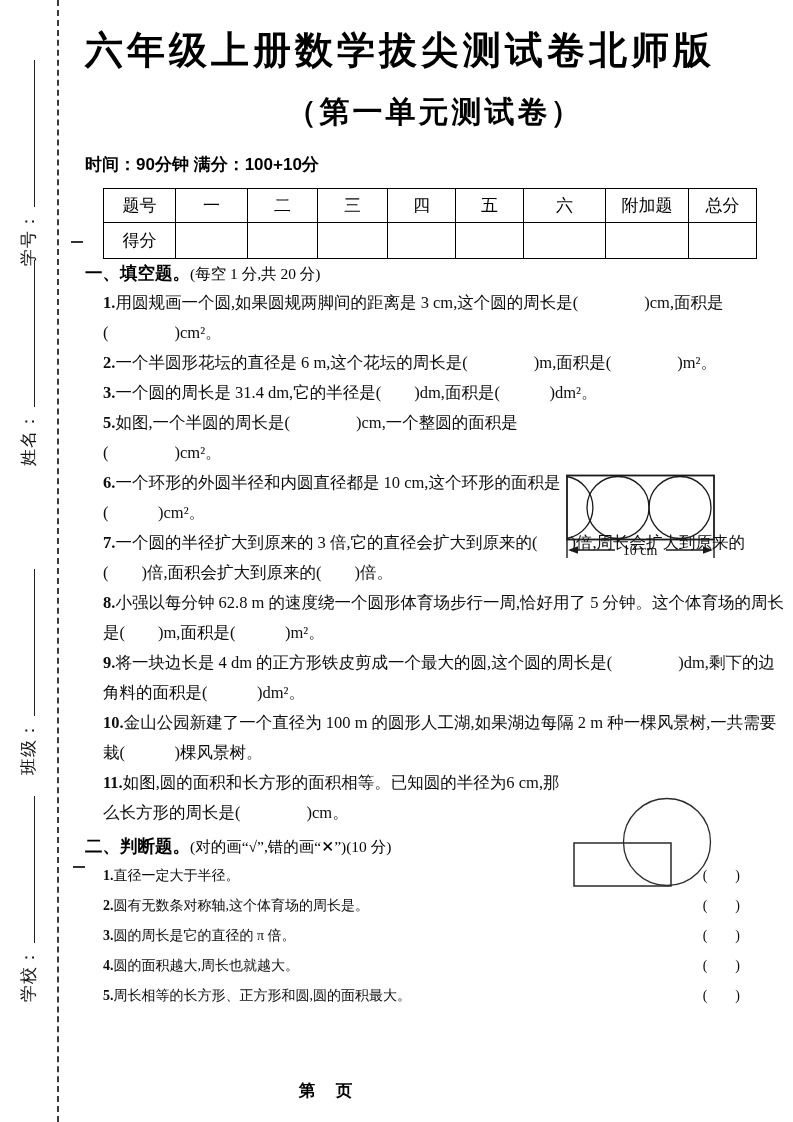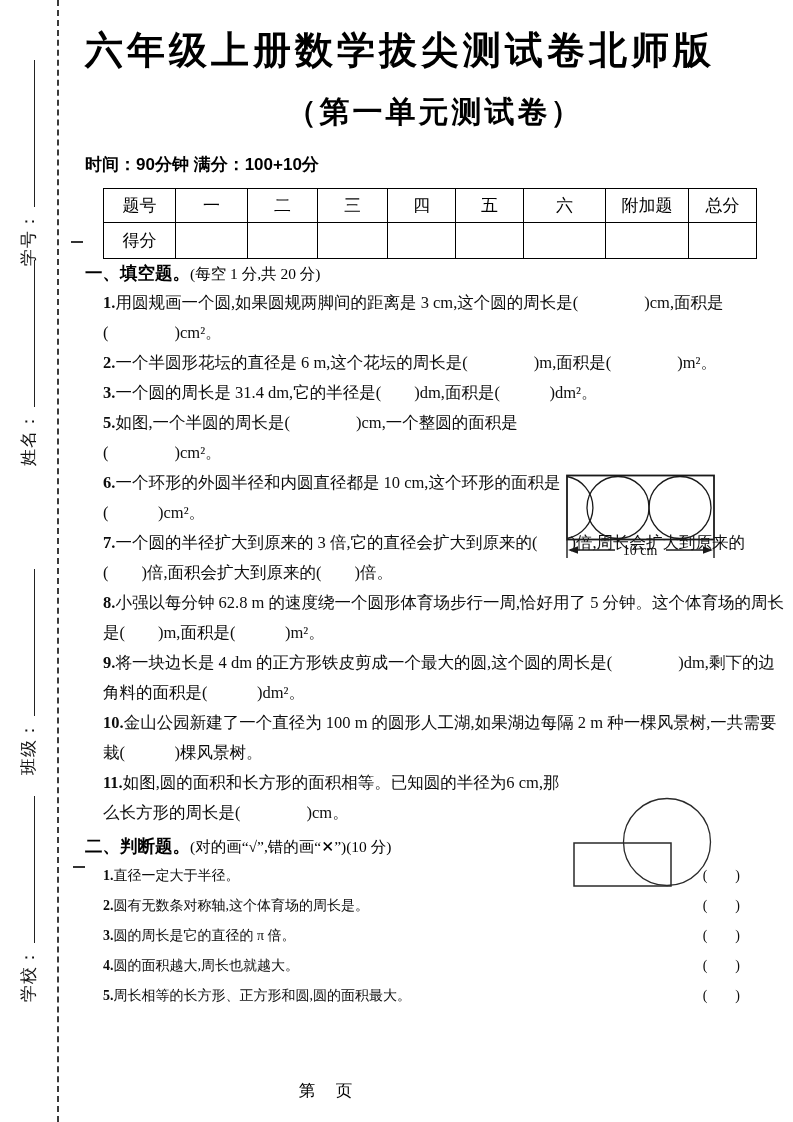--- a/index.html
+++ b/index.html
@@ -69,21 +69,21 @@
   }
   .tf-row .q-no { font-weight:bold; }
   .tf-ans { margin-left:auto; white-space:pre; }
   
   .fig { position:absolute; }
   .fig1 { left:563px; top:474px; }
   .fig2 { left:561px; top:790px; }
   
   .page-footer {
     position:absolute; left:0; top:1080px; width:653px;
-    text-align:center; font-size:16.5px; font-weight:normal; color:#000;
+    text-align:center; font-size:16.5px; font-weight:bold; color:#000;
     letter-spacing:2px;
   }
 </style>
 </head>
 <body>
 
 <div class="page">
 
   <div class="binding-line"></div>
   <div class="fold-mark" style="left:71px; top:241px; width:12px; height:2px;"></div>

